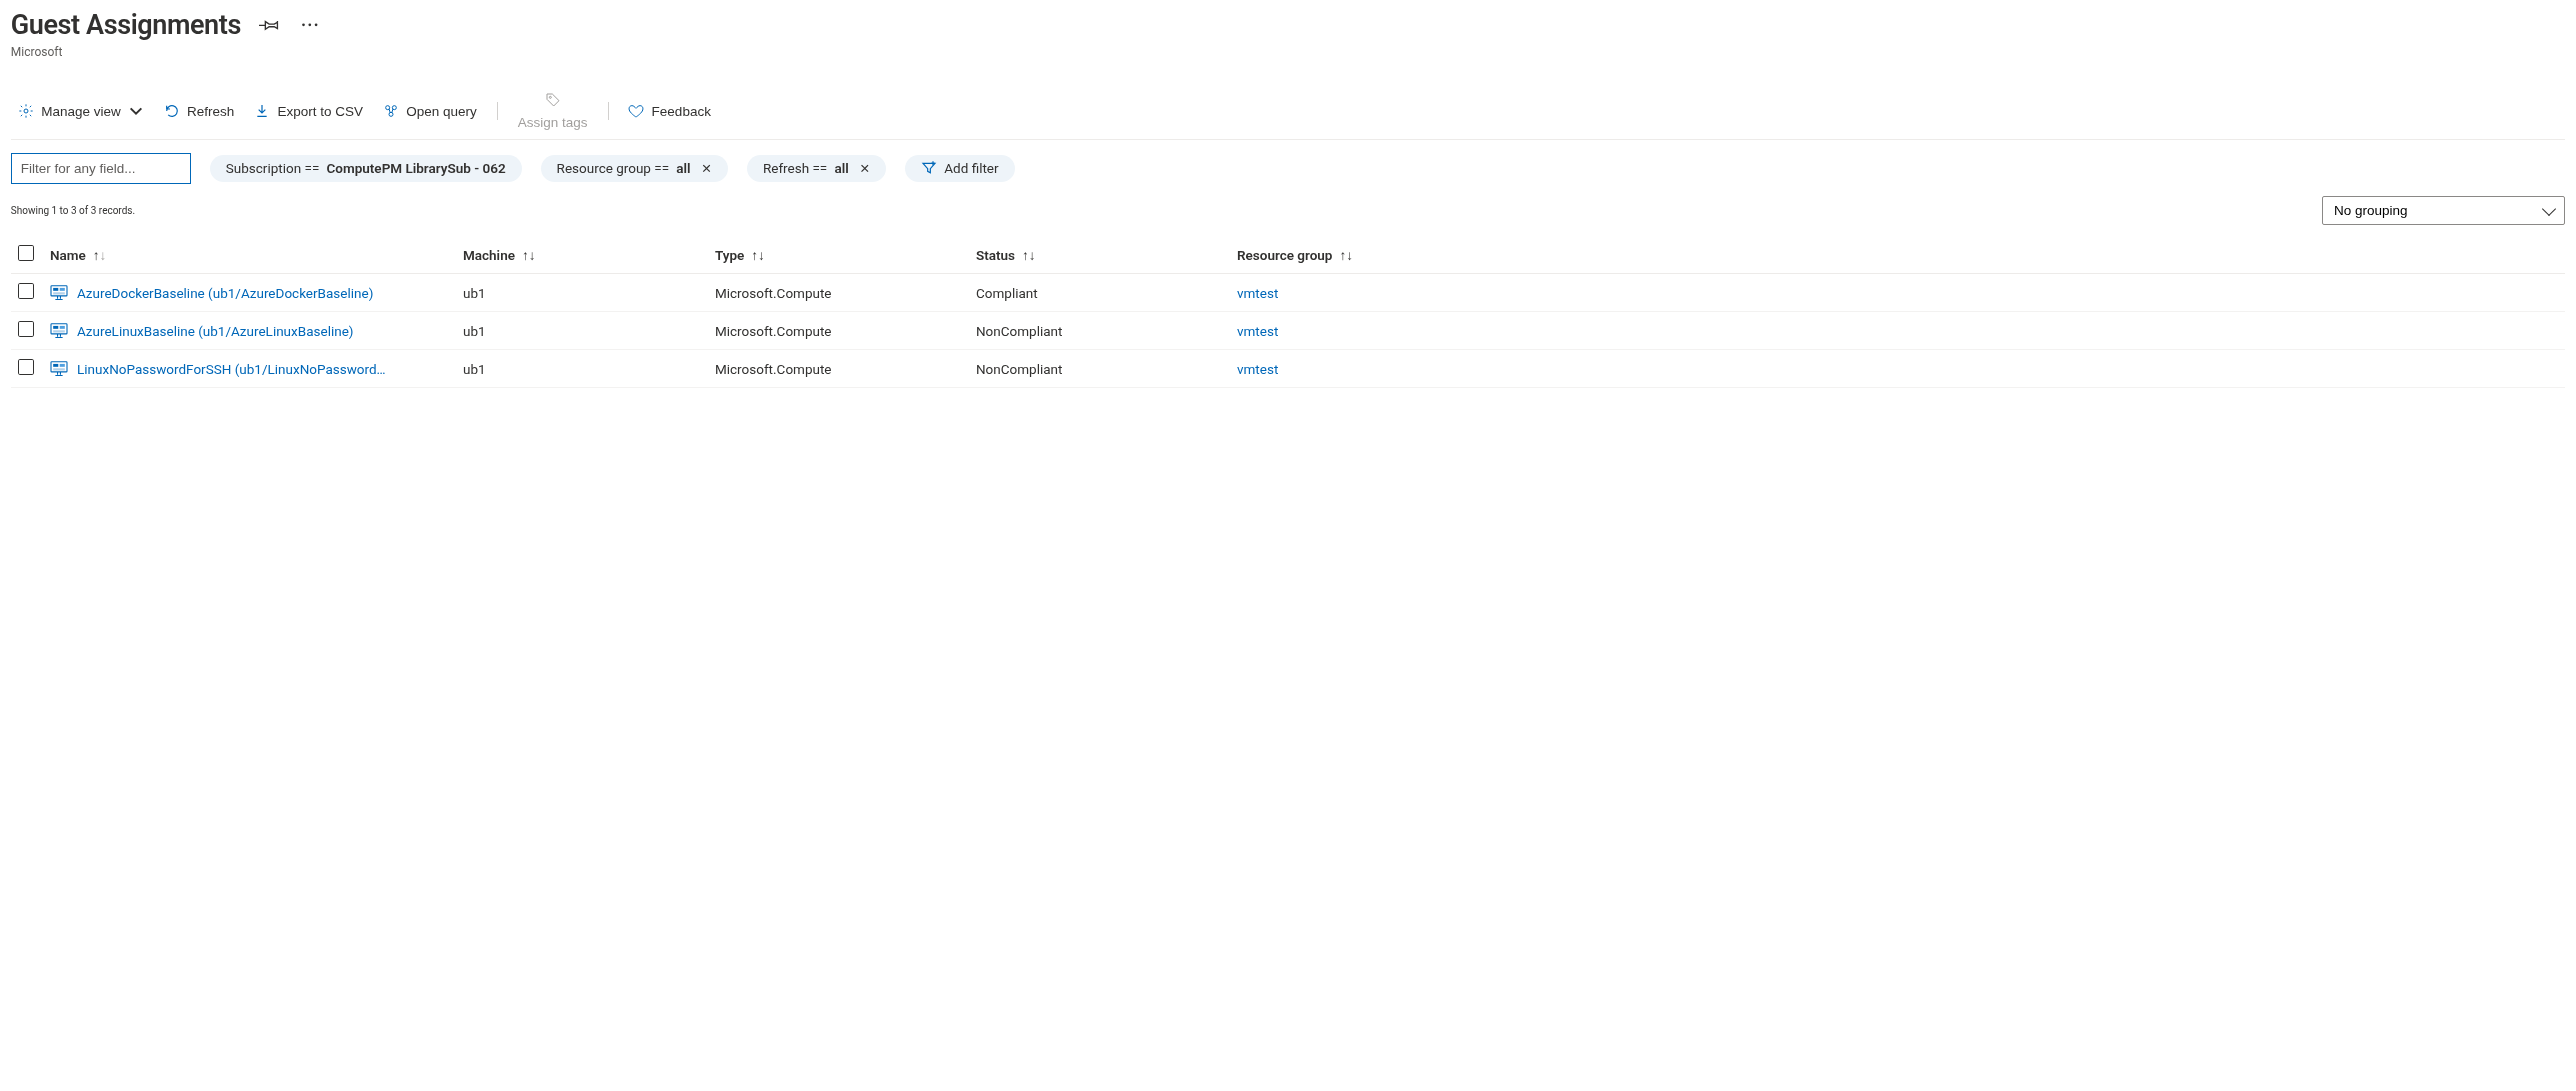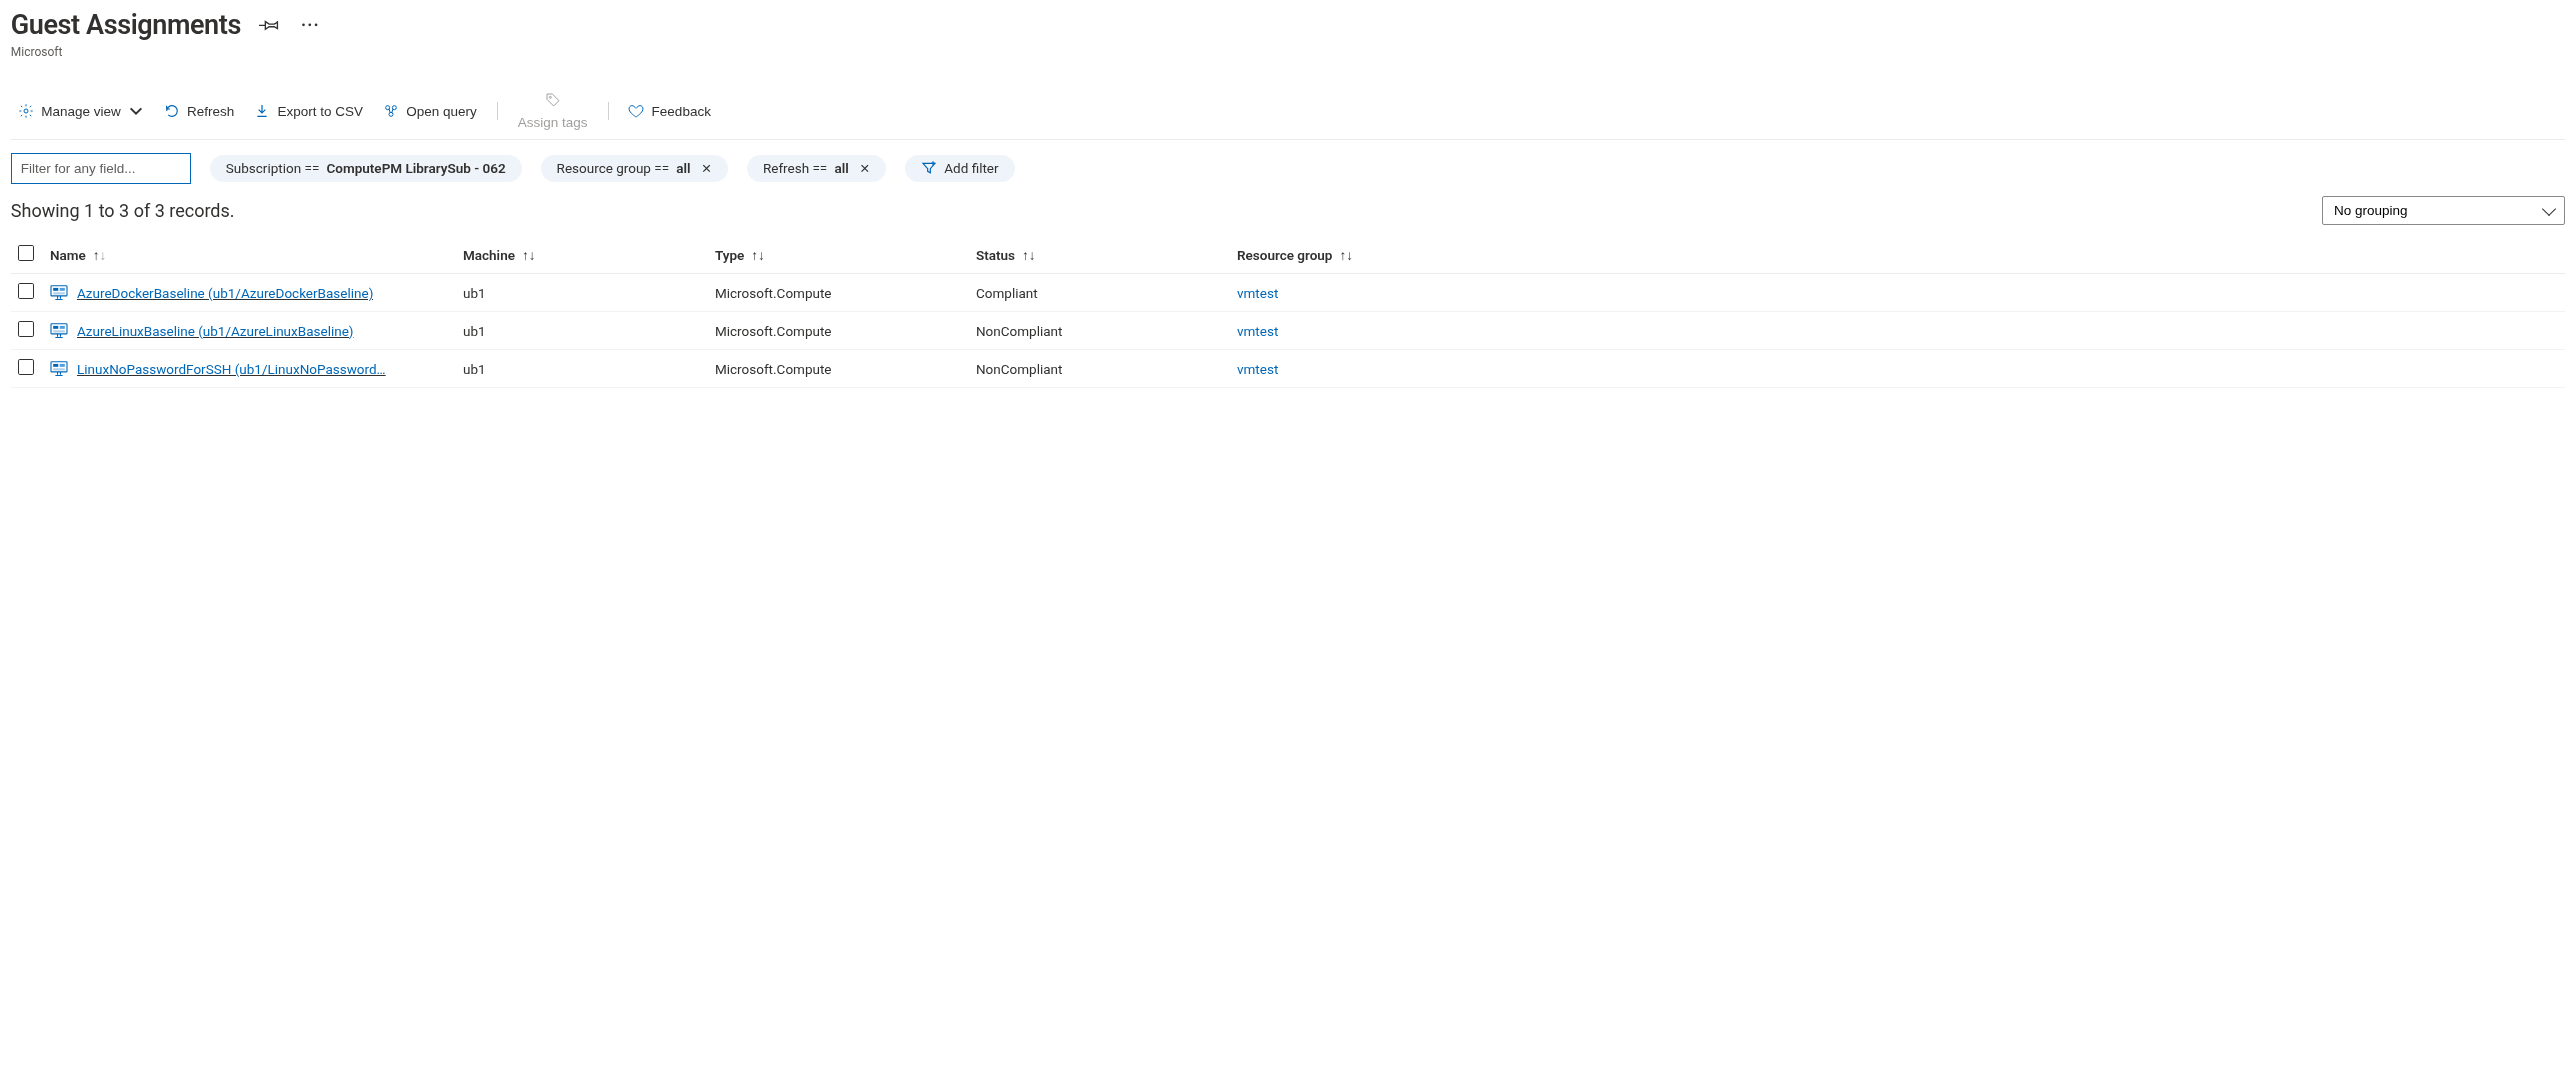--- a/index.html
+++ b/index.html
@@ -116,21 +116,21 @@
     height: 16px;
     color: #0067b8;
   }
   .records-row {
     display: flex;
     justify-content: space-between;
     align-items: center;
     padding: 0 0 10.8px 0;
   }
   .records-text {
-    font-size: 18px;
+    font-size: 10px;
     color: #323130;
   }
   .grouping-select {
     border: 0.9px solid #8a8886;
     border-radius: 2px;
     height: 29px;
     width: 243px;
     padding: 0 27px 0 10.8px;
     font-size: 13.5px;
     background: #fff;
@@ -200,21 +200,20 @@
   }
   .link {
     color: #0067b8;
     cursor: pointer;
   }
   .name-cell {
     display: flex;
     gap: 9px;
     max-width: 395px;
     overflow: hidden;
-    text-decoration: underline;
   }
   .name-cell .text {
     overflow: hidden;
     text-overflow: ellipsis;
     white-space: nowrap;
   }
   .vm-icon {
     flex-shrink: 0;
     width: 18px;
     height: 16px;

